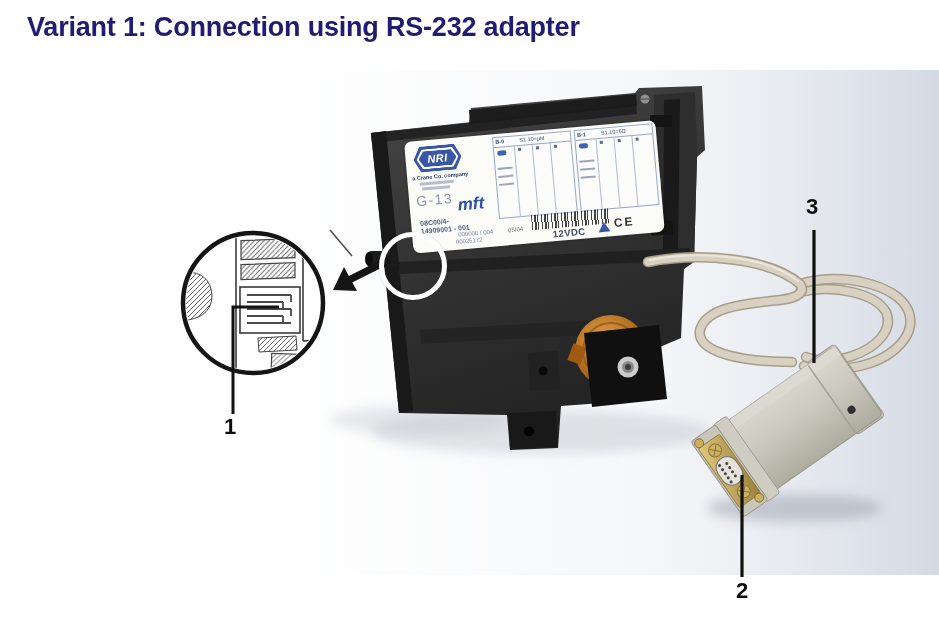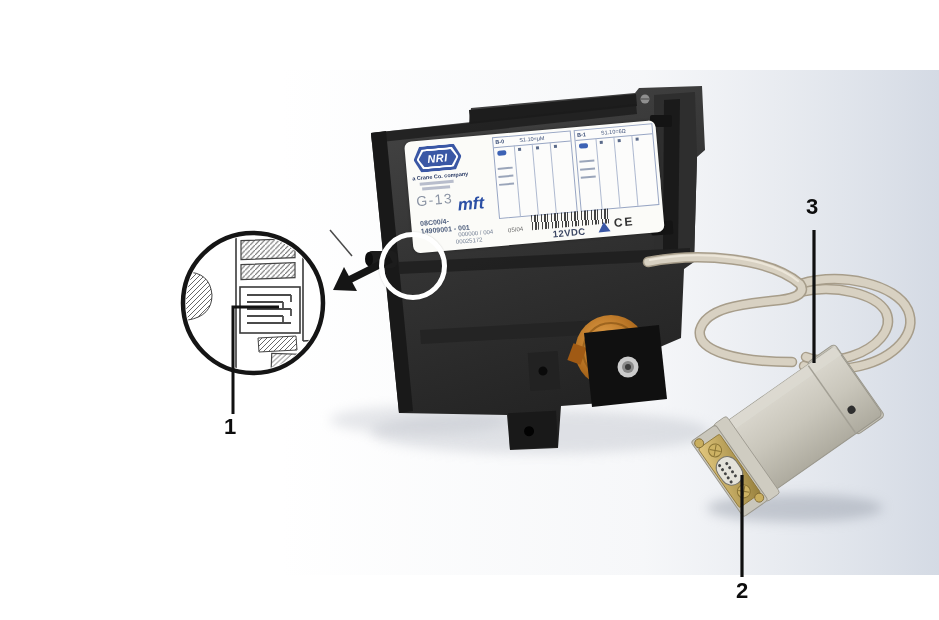--- a/index.html
+++ b/index.html
@@ -256,20 +256,21 @@
 
     <g>
       <line x1="391" y1="259" x2="349" y2="280" stroke="#151515" stroke-width="7.5"></line>
       <polygon points="333,290 357,291 344,267" fill="#151515"></polygon>
     </g>
 
     <line x1="814" y1="230" x2="814" y2="363" stroke="#0f0f0f" stroke-width="3.2"></line>
     <line x1="742" y1="475" x2="742" y2="577" stroke="#0f0f0f" stroke-width="3.2"></line>
   </svg>
 
+  <div class="page-title">Variant 1: Connection using RS-232 adapter</div>
 
   <div class="dev-label">
     <div class="nri-hex">
       <div class="mid">
           <div class="inner">NRI</div>
         </div>
     </div>
     <div class="company-line">a Crane Co. company</div>
     <div class="addr-bar" style="left:12px;top:42px;width:34px;"></div>
     <div class="addr-bar" style="left:14px;top:47px;width:28px;"></div>

